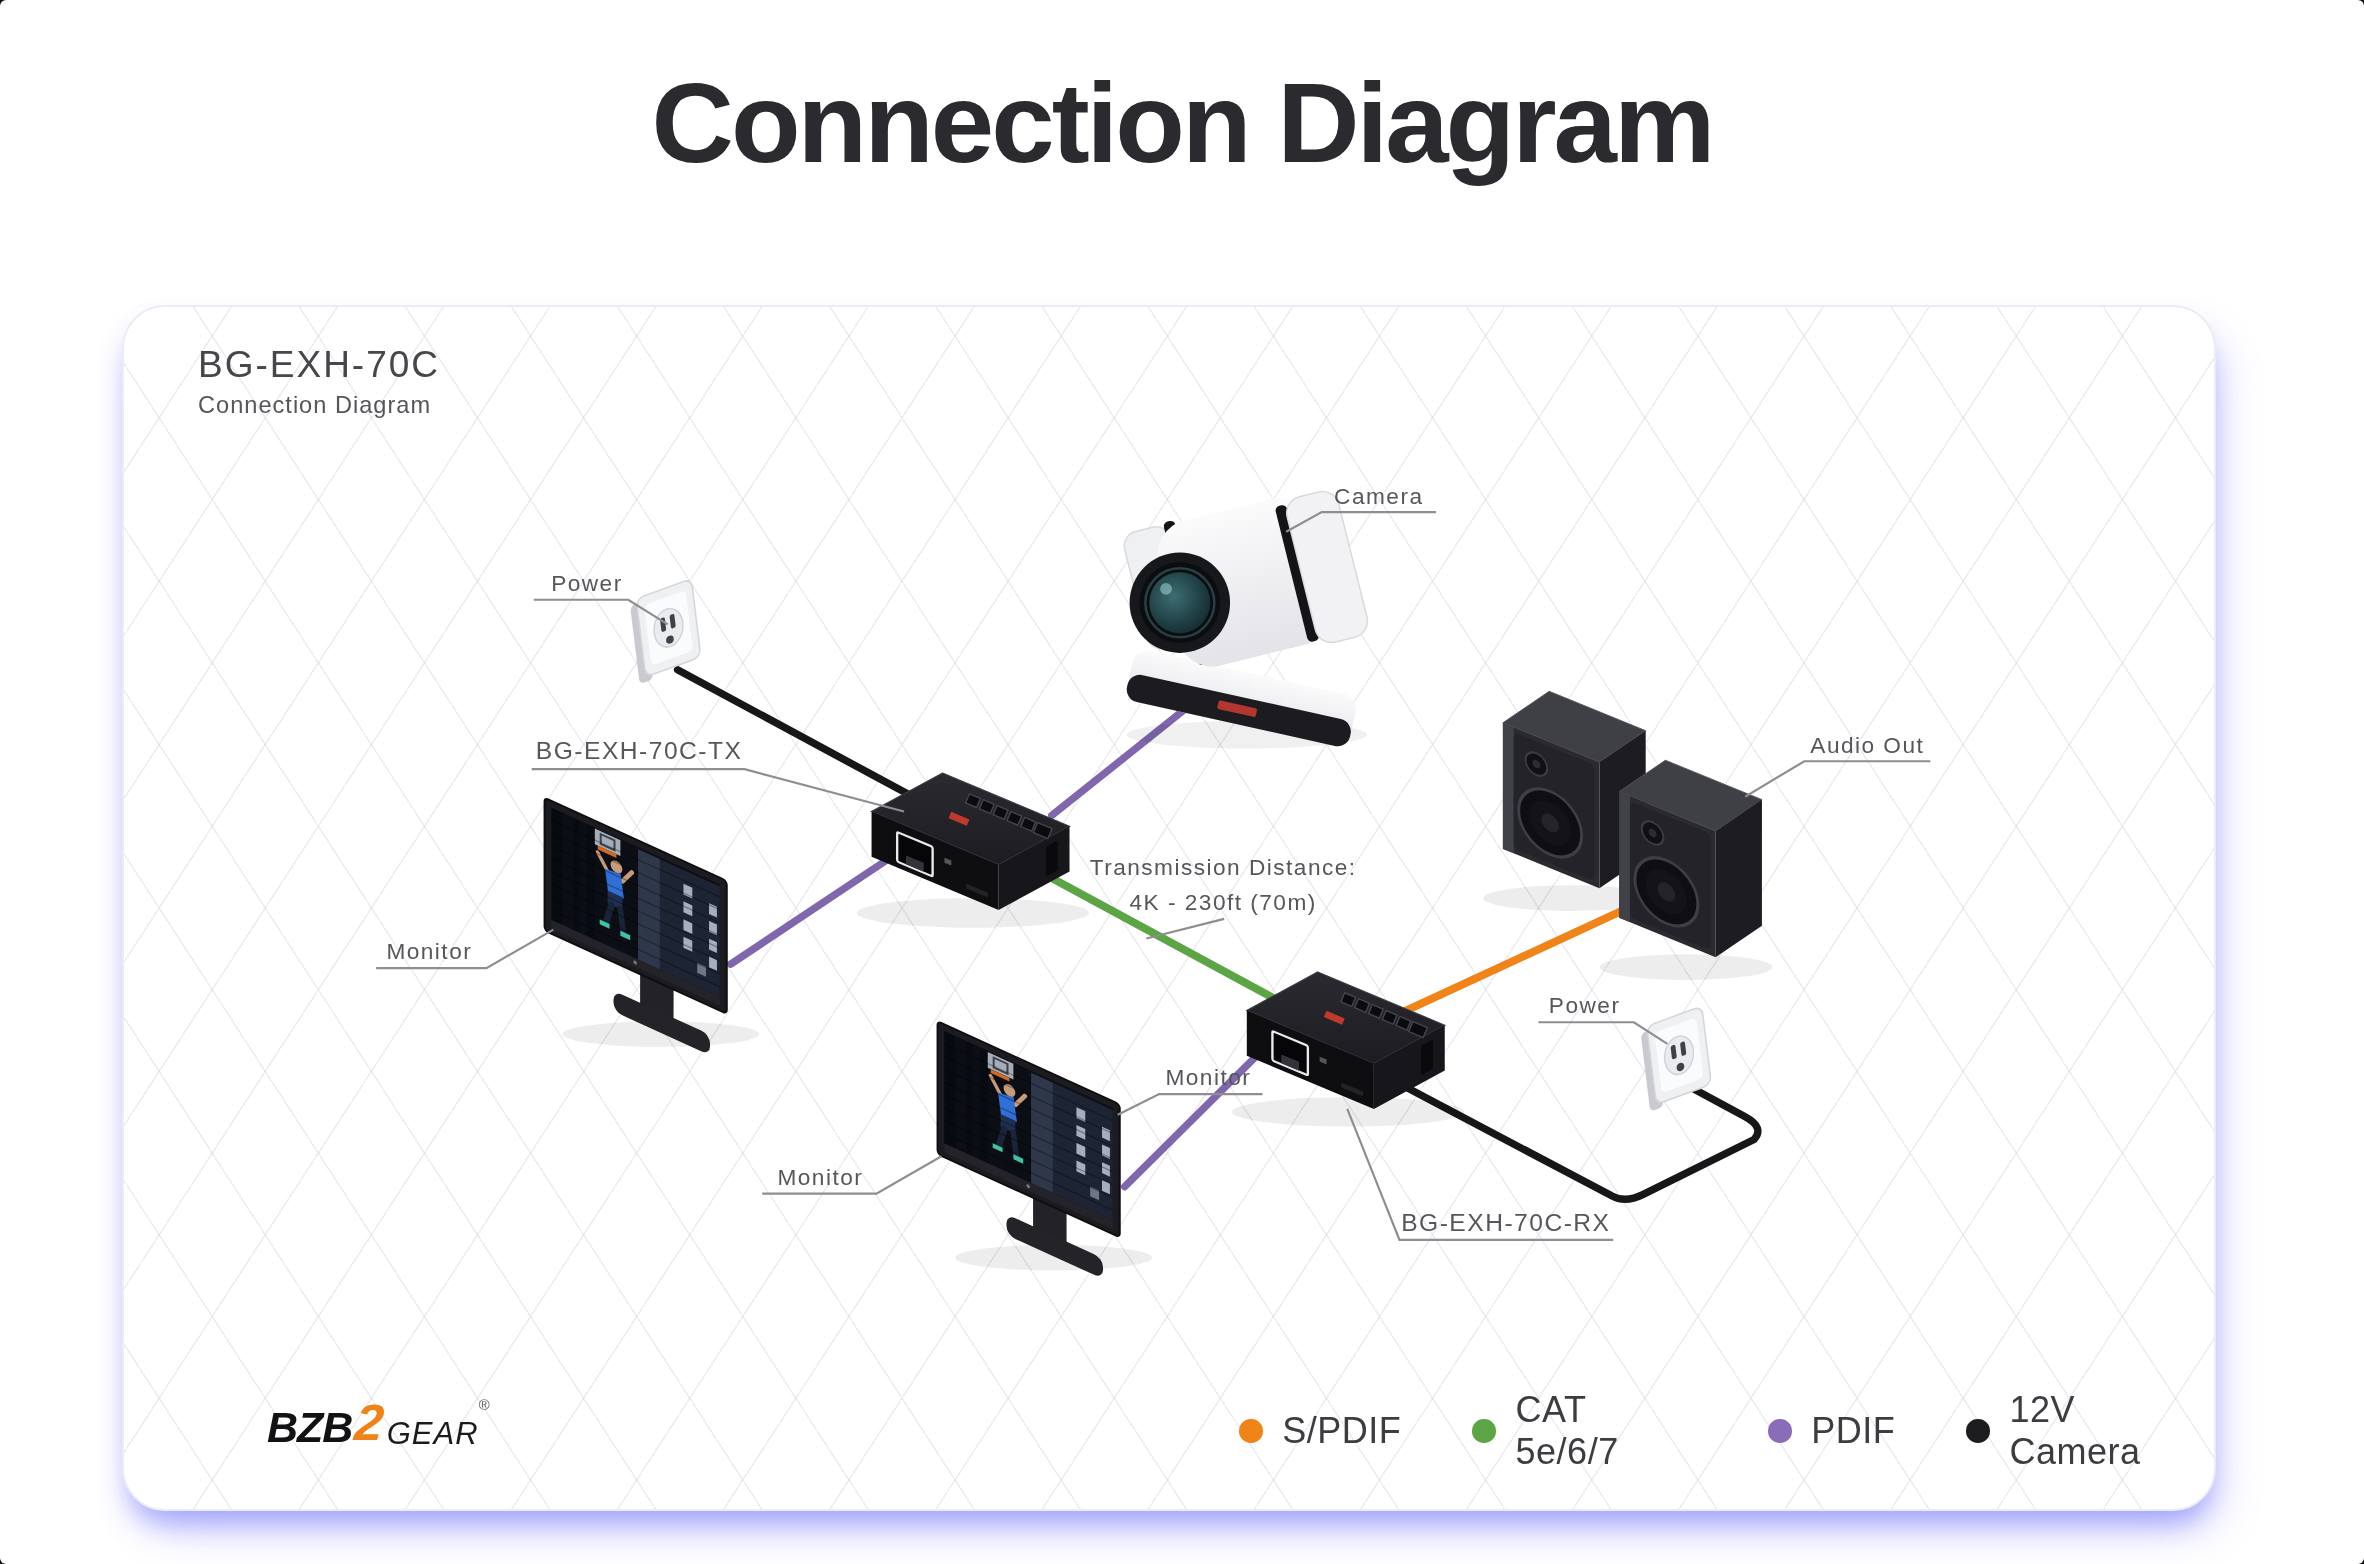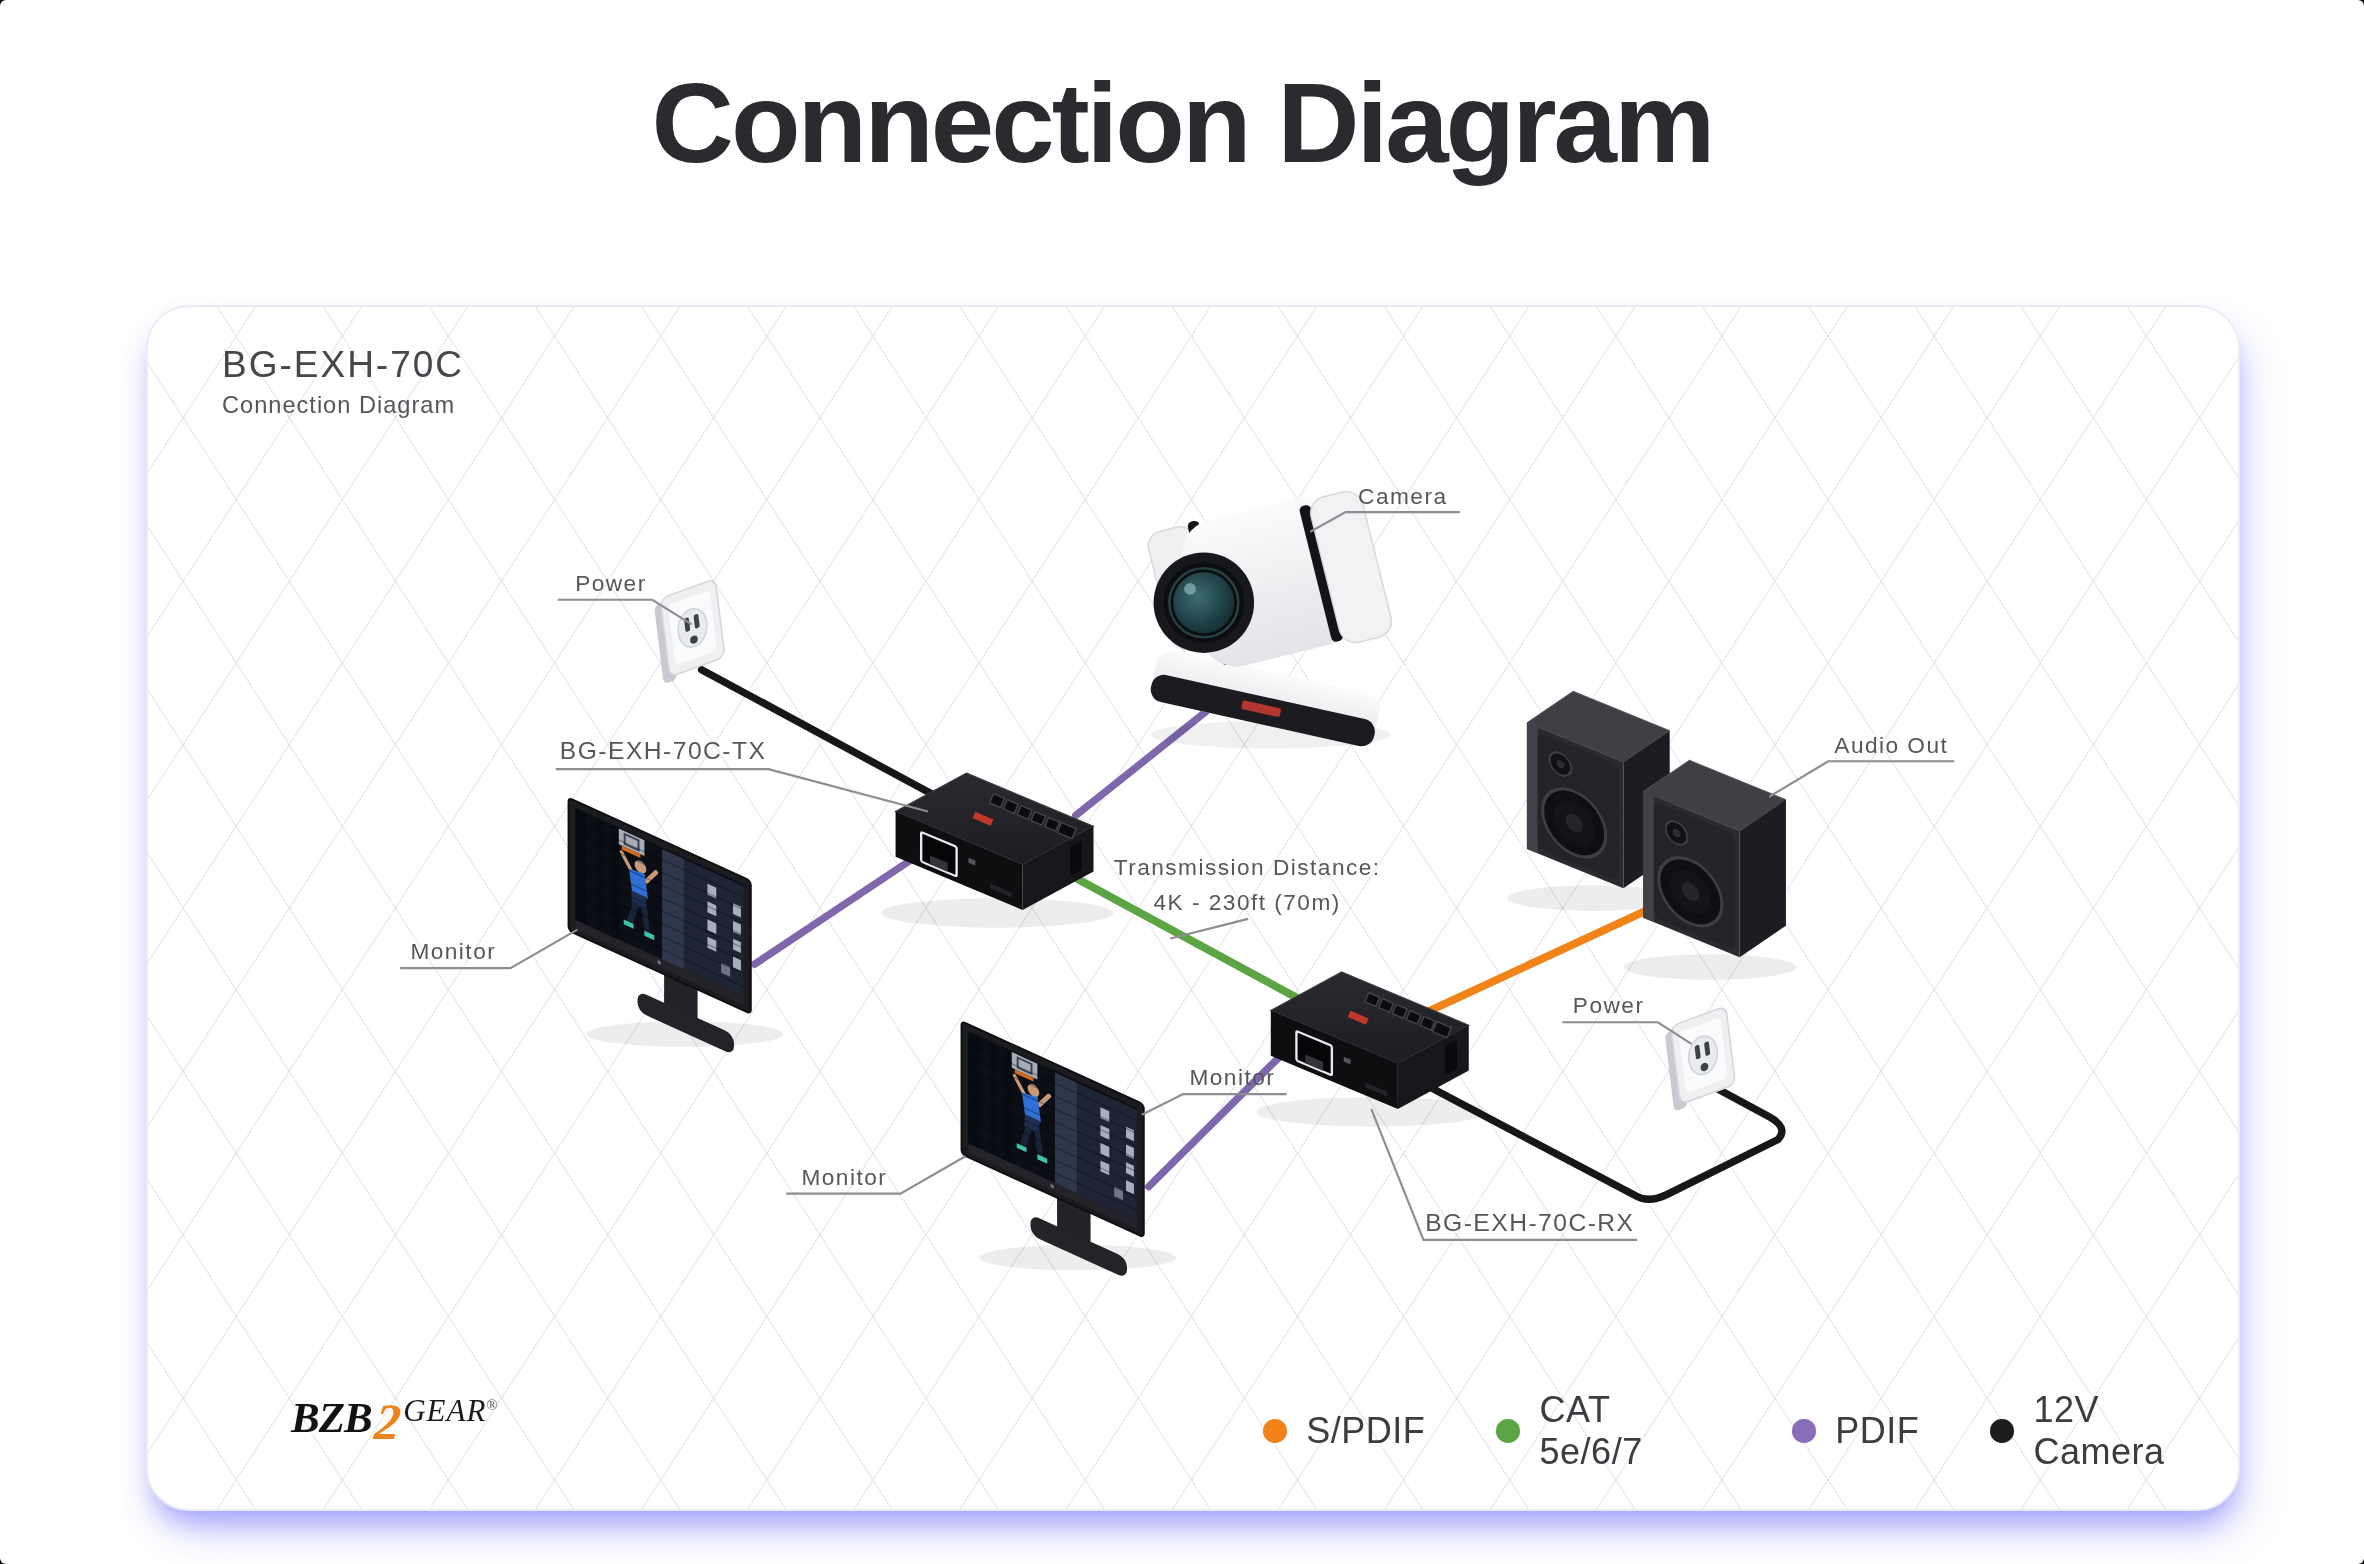--- a/index.html
+++ b/index.html
@@ -1,38 +1,38 @@
 <!DOCTYPE html>
 <html><head>
 <meta charset="utf-8">
 <style>
   html,body{margin:0;padding:0;background:#000;}
   body{width:2364px;height:1564px;position:relative;font-family:"Liberation Sans",sans-serif;}
   .page{position:absolute;inset:0;background:#ffffff;border-radius:6px;overflow:hidden;}
   .main-title{position:absolute;top:57px;left:0;width:100%;text-align:center;margin:0;
     font-size:114px;font-weight:bold;letter-spacing:-3px;color:#2b2b2f;}
-  .panel{position:absolute;left:146px;top:305px;width:2090px;height:1202px;
+  .panel{position:absolute;left:122px;top:305px;width:2090px;height:1202px;
     background-color:#ffffff;
     background-image:
       repeating-linear-gradient(57deg, rgba(200,200,214,0.32) 0 1.6px, transparent 1.6px 89px),
       repeating-linear-gradient(123deg, rgba(200,200,214,0.32) 0 1.6px, transparent 1.6px 89px);
     border:2px solid #ececf6;border-radius:43px;
     box-shadow:0 19.7px 27.6px -7.9px rgba(112,114,248,0.55), 11.8px 25.6px 47px -11.8px rgba(112,114,248,0.30);}
   .panel-head{position:absolute;left:74px;top:37px;}
   .panel-model{font-size:37px;color:#47474b;letter-spacing:2px;}
   .panel-sub{font-size:23.6px;color:#55555a;letter-spacing:1px;margin-top:5.9px;}
   .diagram-svg{position:absolute;inset:0;width:2090px;height:1202px;}
   .lbl{font-size:23px;fill:#56565b;letter-spacing:1.5px;}
   .lbl-model{font-size:25px;fill:#56565b;letter-spacing:1.5px;}
   .lead{stroke:#8d8d92;stroke-width:2.2;fill:none;}
   .legend{position:absolute;left:1115px;top:1082px;display:flex;align-items:center;column-gap:71px;}
   .lg-item{display:flex;align-items:center;}
   .lg-dot{width:23.6px;height:23.6px;border-radius:50%;margin-right:19.7px;flex:none;}
   .lg-label{font-size:36px;color:#3c3c41;letter-spacing:0.5px;}
-  .logo{position:absolute;left:143px;top:1086px;display:flex;align-items:flex-start;font-style:italic;font-family:Liberation Serif, serif;}
+  .logo{position:absolute;left:143px;top:1086px;display:flex;align-items:flex-end;font-style:italic;}
   .logo-bzb{font-size:43px;font-weight:bold;color:#121215;letter-spacing:-1px;}
   .logo-two{font-size:51px;font-weight:bold;color:#ef8318;margin:0 3px;transform:skewX(-6deg);}
   .logo-gear{font-size:31px;color:#1b1b1e;letter-spacing:1px;}
   .logo-reg{font-size:14.8px;color:#5a5a5e;align-self:flex-start;margin-top:3.9px;}
 </style>
 </head>
 <body>
 
 <div class="page">
 

